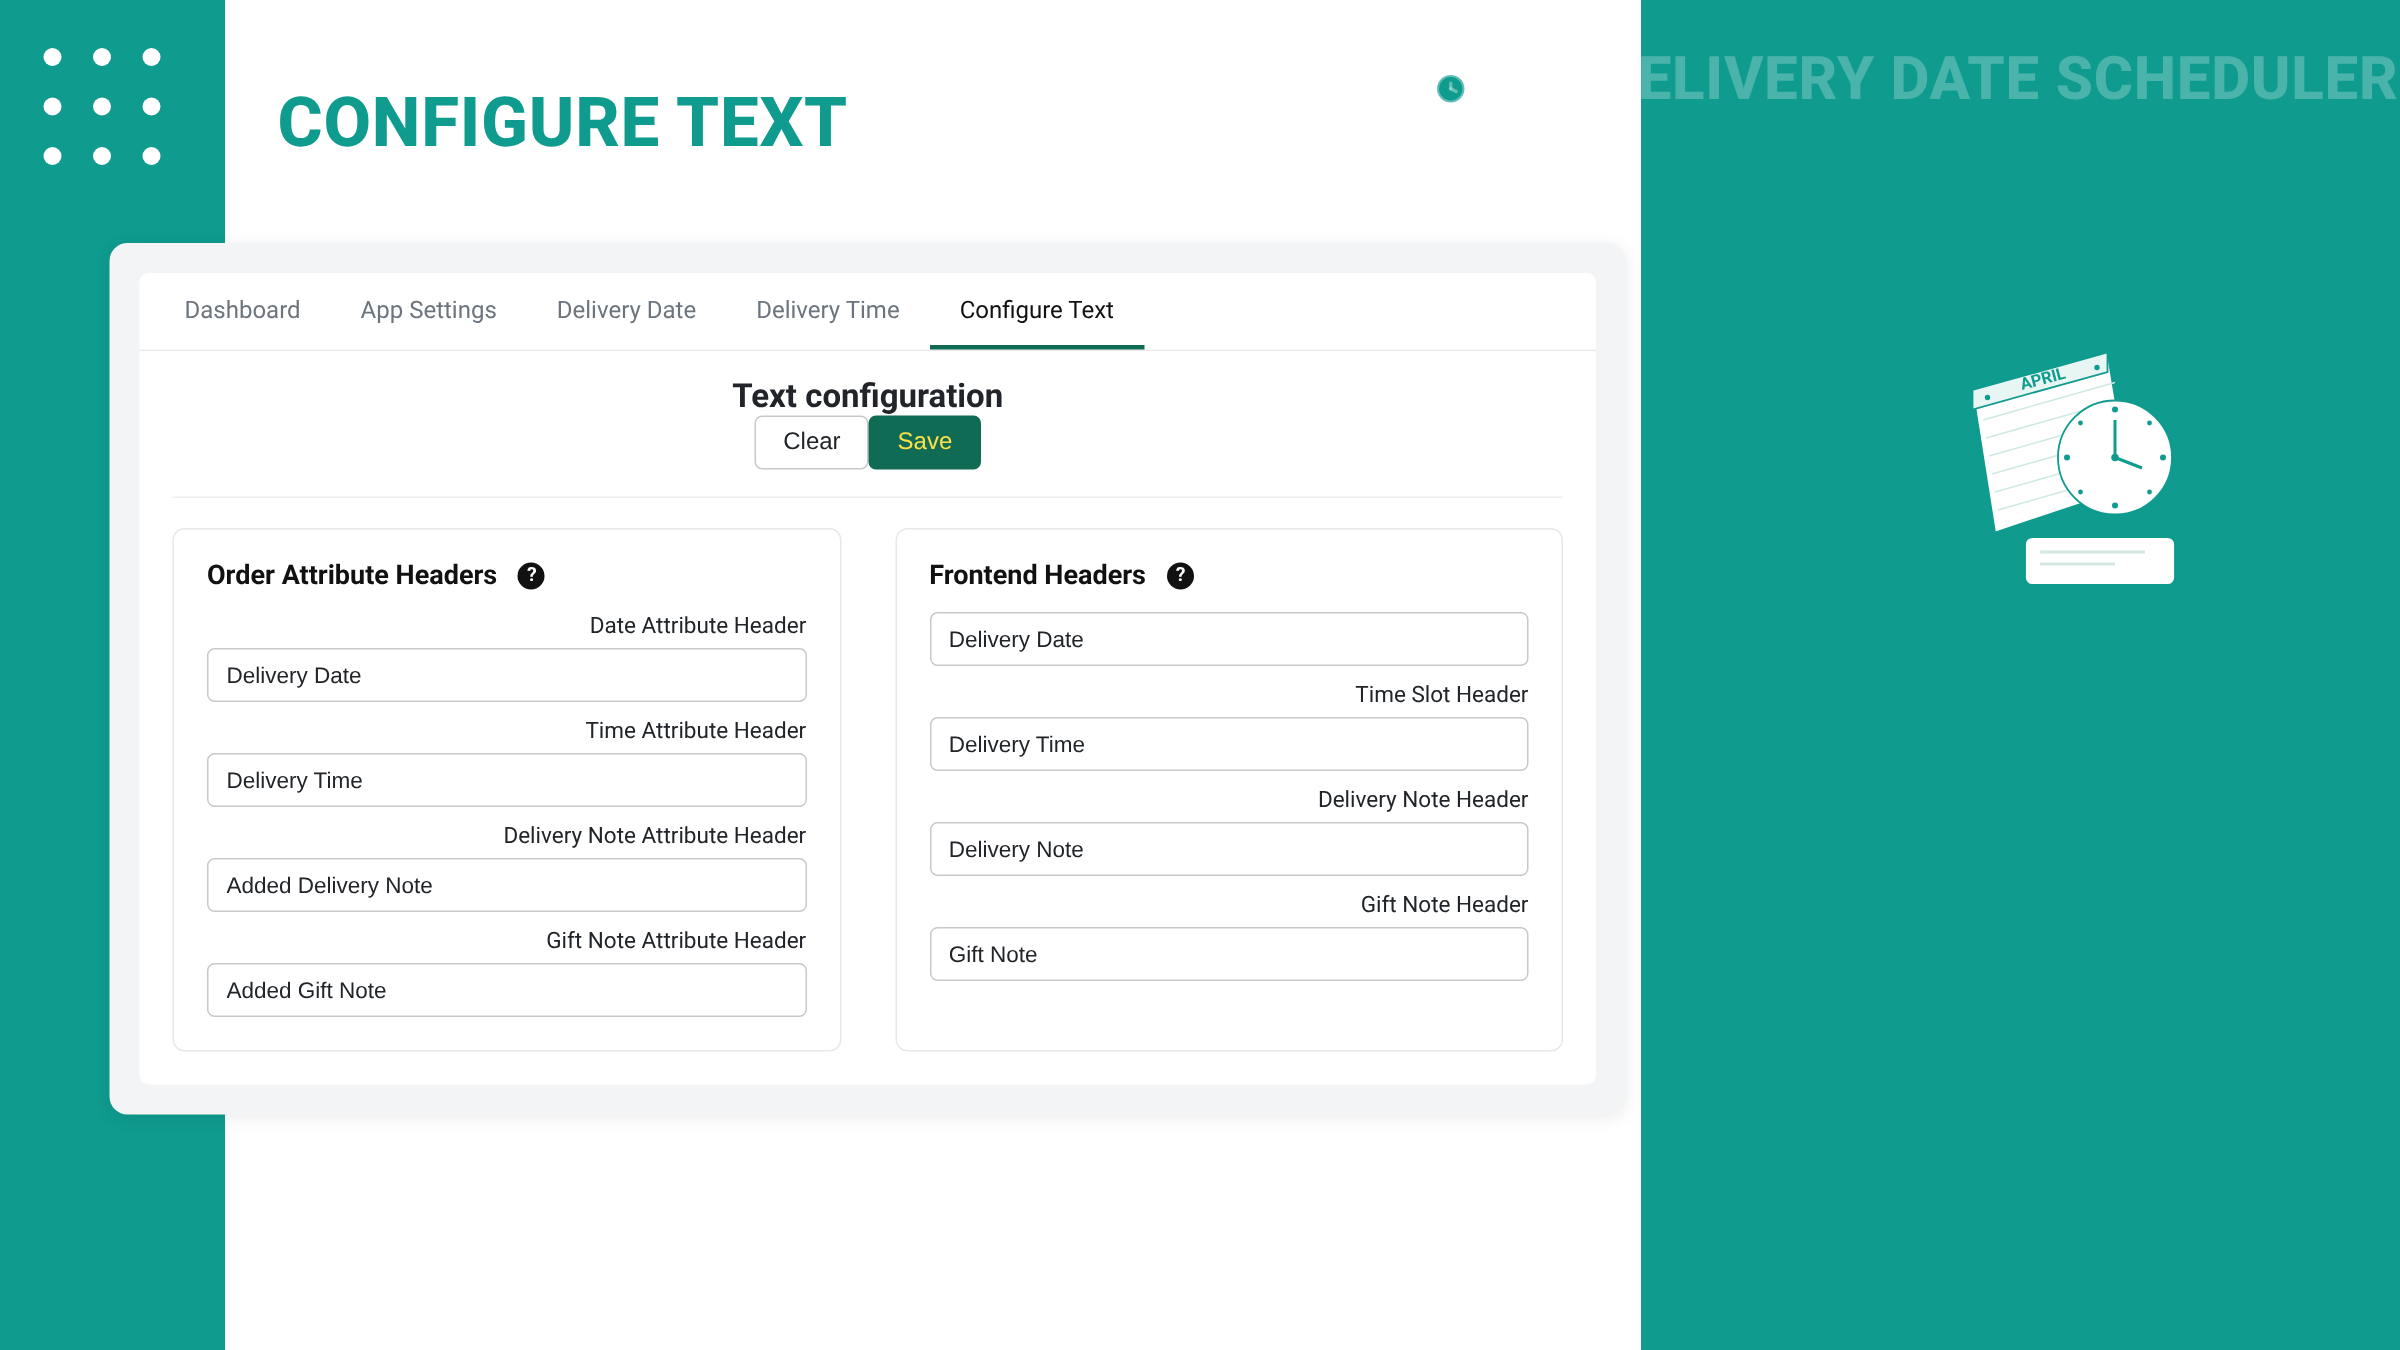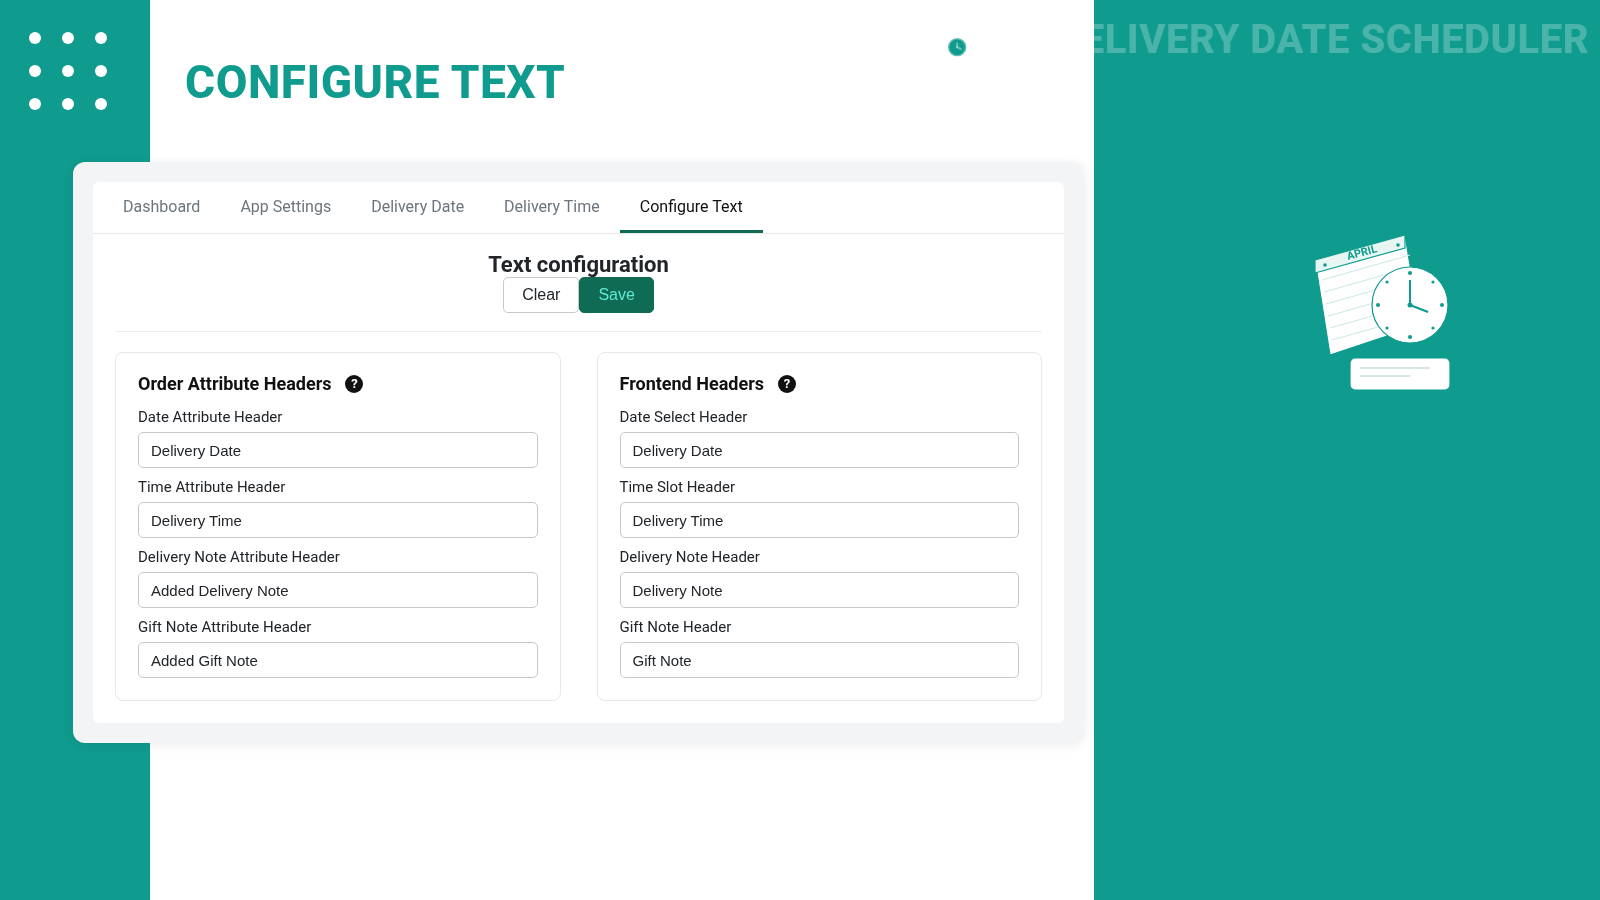--- a/index.html
+++ b/index.html
@@ -66,24 +66,25 @@
       left: 185px;
       top: 55px;
       font-size: 46px;
       font-weight: 800;
       letter-spacing: 0.5px;
       color: #0f9b8e;
     }
     .brand {
       position: absolute;
       right: 0;
-      top: 16px;
-      display: flex;
+      top: 28px;
+      display: flex;
+      align-items: center;
       gap: 16px;
-      padding-right: 11px;
+      padding-right: 1px;
     }
     .brand-icon svg {
       width: 44px;
       height: 44px;
     }
     .brand-text {
       font-size: 40px;
       font-weight: 800;
       color: rgba(255, 255, 255, 0.25);
       letter-spacing: 0.5px;
@@ -154,21 +155,21 @@
       cursor: pointer;
       border: 1px solid transparent;
     }
     .btn-clear {
       background: #fff;
       border-color: #c6c9cc;
       color: #212529;
     }
     .btn-save {
       background: #0f6b53;
-      color: #5eead4;
+      color: #fde047;
       border-color: #0f6b53;
     }
     .columns {
       display: flex;
       gap: 36px;
       margin-top: 20px;
     }
     .col-card {
       flex: 1;
       border: 1px solid #e6e8ea;
@@ -197,20 +198,21 @@
       font-weight: 700;
     }
     .field {
       margin-top: 10px;
     }
     .field-label {
       font-size: 15px;
       color: #212529;
       margin-bottom: 6px;
       display: block;
+      text-align: right;
     }
     .field-input {
       width: 100%;
       height: 36px;
       border: 1px solid #c6c9cc;
       border-radius: 5px;
       padding: 0 12px;
       font-size: 15px;
       color: #212529;
     }
@@ -350,21 +352,20 @@
         </div>
       </div>
 
       <div class="col-card">
         <div class="col-title">
           <span>Frontend Headers</span>
           <span class="help-icon">?</span>
         </div>
 
         <div class="field">
-          <label class="field-label">Date Select Header</label>
           <input class="field-input" value="Delivery Date" style="">
         </div>
         <div class="field">
           <label class="field-label">Time Slot Header</label>
           <input class="field-input" value="Delivery Time" style="">
         </div>
         <div class="field">
           <label class="field-label">Delivery Note Header</label>
           <input class="field-input" value="Delivery Note" style="">
         </div>

